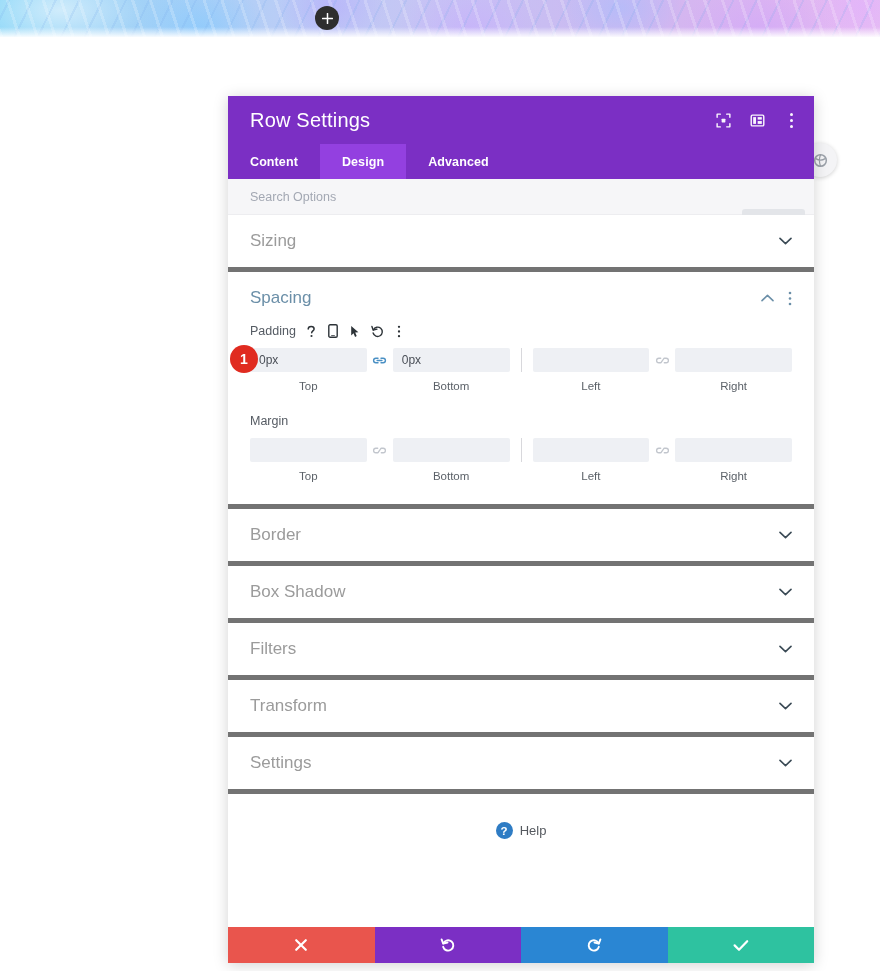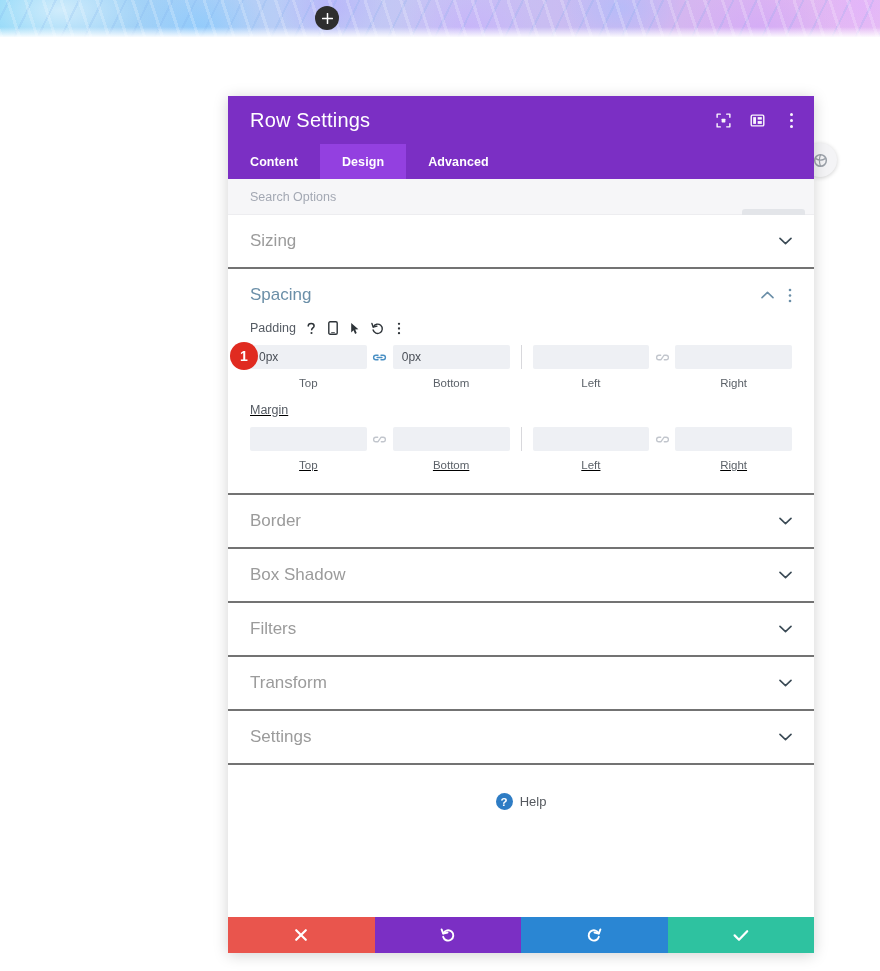--- a/index.html
+++ b/index.html
@@ -162,21 +162,21 @@
     margin-top: 48px;
   }
 
   
   .modal-body {
     background: #ffffff;
     min-height: 702px;
   }
 
   .section {
-    border-bottom: 2px solid #737373;
+    border-bottom: 5px solid #737373;
   }
   .section-head {
     height: 52px;
     display: flex;
     align-items: center;
     padding: 0 22px;
     cursor: pointer;
   }
   .section-title {
     flex: 1;
@@ -274,21 +274,21 @@
     background: #e02b20;
     color: #ffffff;
     font-size: 14px;
     font-weight: bold;
     display: flex;
     align-items: center;
     justify-content: center;
     z-index: 3;
   }
 
-  .margin-block { margin-top: 14px; text-decoration: underline; }
+  .margin-block { margin-top: 22px; }
 
   
   .help-area {
     padding: 28px 0 0 0;
     display: flex;
     justify-content: center;
   }
   .help-link {
     display: flex;
     align-items: center;

